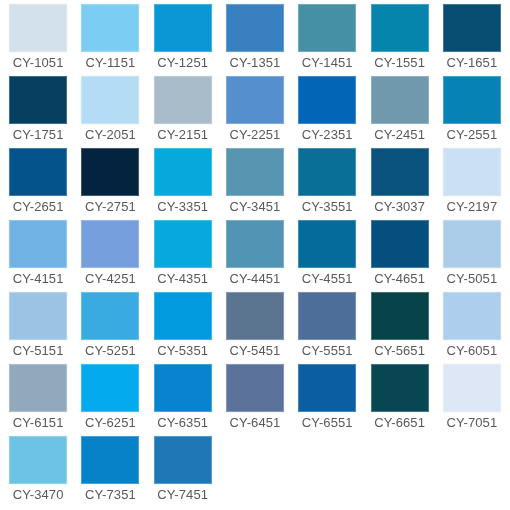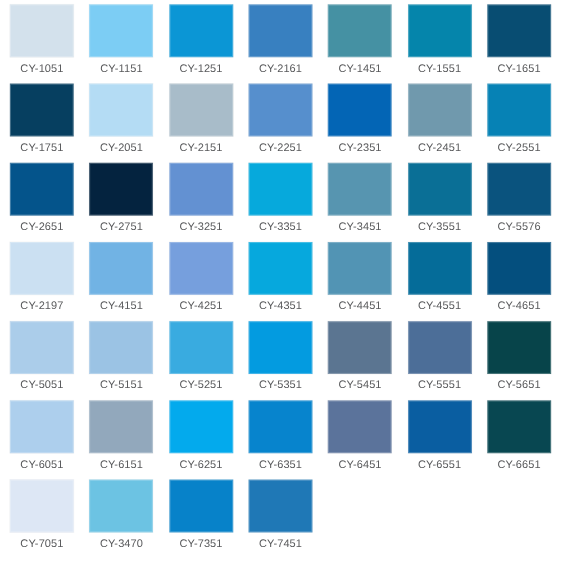--- a/index.html
+++ b/index.html
@@ -35,21 +35,21 @@
   .swatch-chip {
     width: 100%;
     max-width: 58px;
     height: 48px;
     box-sizing: border-box;
     border: 1px solid rgba(255,255,255,0.25);
     box-shadow: 0 0 0 0.5px rgba(0,0,0,0.04);
   }
   .swatch-label {
     margin-top: 5px;
-    font-size: 10px;
+    font-size: 13px;
     line-height: 11px;
     color: #58595b;
     letter-spacing: 0.1px;
     white-space: nowrap;
     text-align: left;
     font-family: "Liberation Sans", "DejaVu Sans", sans-serif;
   }
 </style>
 </head>
 <body>
@@ -62,21 +62,21 @@
     <div class="swatch-cell">
       <div class="swatch-chip" style="background-color: rgb(124, 205, 244);"></div>
       <div class="swatch-label">CY-1151</div>
     </div>
     <div class="swatch-cell">
       <div class="swatch-chip" style="background-color: rgb(11, 150, 213);"></div>
       <div class="swatch-label">CY-1251</div>
     </div>
     <div class="swatch-cell">
       <div class="swatch-chip" style="background-color: rgb(56, 128, 192);"></div>
-      <div class="swatch-label">CY-2161</div>
+      <div class="swatch-label">CY-1351</div>
     </div>
     <div class="swatch-cell">
       <div class="swatch-chip" style="background-color: rgb(69, 145, 163);"></div>
       <div class="swatch-label">CY-1451</div>
     </div>
     <div class="swatch-cell">
       <div class="swatch-chip" style="background-color: rgb(5, 133, 171);"></div>
       <div class="swatch-label">CY-1551</div>
     </div>
     <div class="swatch-cell">
@@ -113,38 +113,34 @@
     </div>
     <div class="swatch-cell">
       <div class="swatch-chip" style="background-color: rgb(4, 84, 139);"></div>
       <div class="swatch-label">CY-2651</div>
     </div>
     <div class="swatch-cell">
       <div class="swatch-chip" style="background-color: rgb(4, 35, 63);"></div>
       <div class="swatch-label">CY-2751</div>
     </div>
     <div class="swatch-cell">
-      <div class="swatch-chip" style="background-color: rgb(99, 145, 210);"></div>
-      <div class="swatch-label">CY-3251</div>
-    </div>
-    <div class="swatch-cell">
       <div class="swatch-chip" style="background-color: rgb(6, 169, 220);"></div>
       <div class="swatch-label">CY-3351</div>
     </div>
     <div class="swatch-cell">
       <div class="swatch-chip" style="background-color: rgb(87, 149, 176);"></div>
       <div class="swatch-label">CY-3451</div>
     </div>
     <div class="swatch-cell">
       <div class="swatch-chip" style="background-color: rgb(10, 111, 150);"></div>
       <div class="swatch-label">CY-3551</div>
     </div>
     <div class="swatch-cell">
       <div class="swatch-chip" style="background-color: rgb(10, 83, 126);"></div>
-      <div class="swatch-label">CY-5576</div>
+      <div class="swatch-label">CY-3037</div>
     </div>
     <div class="swatch-cell">
       <div class="swatch-chip" style="background-color: rgb(203, 224, 242);"></div>
       <div class="swatch-label">CY-2197</div>
     </div>
     <div class="swatch-cell">
       <div class="swatch-chip" style="background-color: rgb(113, 179, 228);"></div>
       <div class="swatch-label">CY-4151</div>
     </div>
     <div class="swatch-cell">

